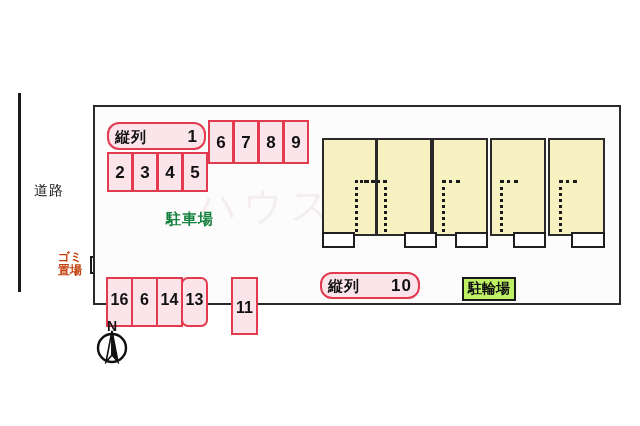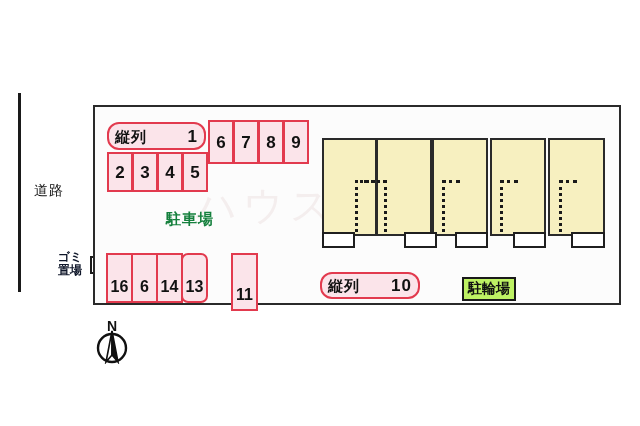--- a/index.html
+++ b/index.html
@@ -33,21 +33,21 @@
     letter-spacing: 1px;
     white-space: nowrap;
   }
 
   
   .gomi-label {
     left: 47px; top: 251px;
     width: 46px;
     font-size: 12px;
     line-height: 13px;
-    color: #0f172a;
+    color: #c2410c;
     text-align: center;
     white-space: nowrap;
     font-weight: bold;
   }
   .gomi-box {
     left: 90px; top: 256px;
     width: 14px; height: 18px;
     border: 2px solid #1a1a1a;
     background: #fff;
   }
@@ -86,21 +86,21 @@
   }
   .pcell.label-cell {
     justify-content: flex-start;
     padding: 0 6px;
     font-size: 15px;
     letter-spacing: 1px;
     border-radius: 12px;
   }
   .pcell.label-cell .lc-text { flex: 0 0 auto; }
   .pcell.label-cell .lc-num { margin-left: auto; font-size: 17px; }
-  .pcell.bottomnum { align-items: flex-end; padding-bottom: 6px; font-size: 16px; }
+  .pcell.bottomnum { align-items: flex-end; padding-bottom: 17px; font-size: 16px; margin-top: 24px; }
 
   
   .chusha-label {
     left: 150px; top: 210px;
     width: 80px;
     font-size: 15px;
     font-weight: bold;
     color: #15803d;
     text-align: center;
     letter-spacing: 1px;

